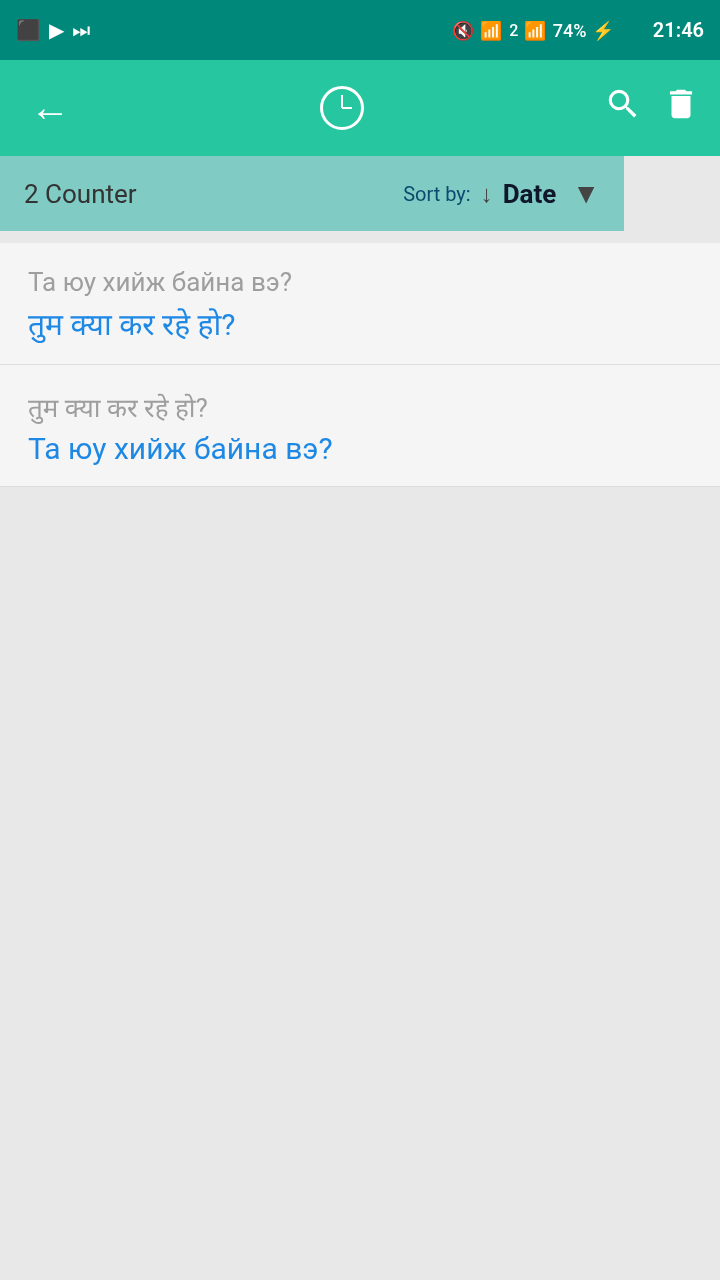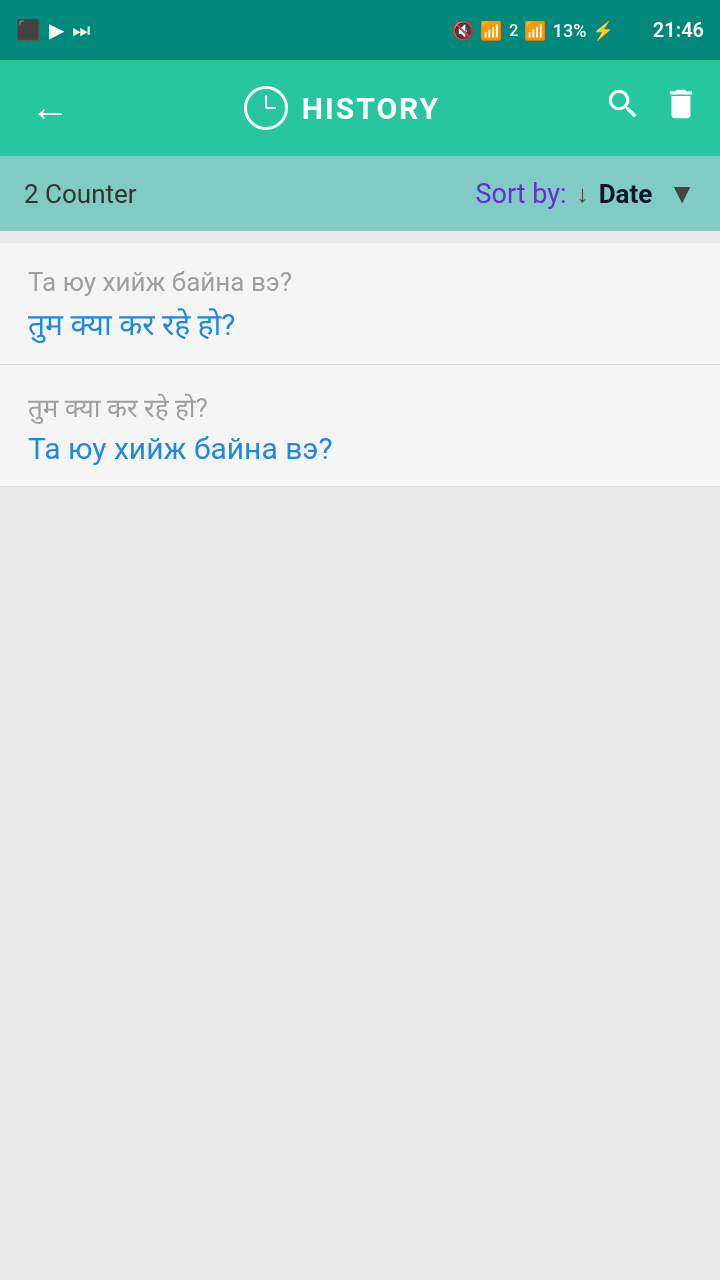--- a/index.html
+++ b/index.html
@@ -106,41 +106,41 @@
       gap: 20px;
     }
     .app-bar-icon {
       color: white;
       font-size: 34px;
       cursor: pointer;
     }
 
     
     .sort-bar {
-      width: 720px;
+      width: 624px;
       height: 75px;
       background: #80cbc4;
       display: flex;
       align-items: center;
       padding: 8px 24px;
     }
     .counter-label {
       font-size: 26px;
       color: #333;
       font-weight: 400;
       flex: 1;
     }
     .sort-section {
       display: flex;
       align-items: center;
       gap: 10px;
     }
     .sort-by-label {
-      font-size: 27px;
-      color: #6d28d9;
+      font-size: 20px;
+      color: #0c4a6e;
     }
     .sort-arrow {
       font-size: 24px;
       color: #444;
     }
     .sort-value {
       font-size: 26px;
       font-weight: 700;
       color: #0f172a;
     }
@@ -198,33 +198,32 @@
   <div class="status-bar-left">
     <span style="color:white;font-size:20px;">⬛</span>
     <span style="color:white;font-size:20px;">▶</span>
     <span style="color:white;font-size:20px;">⏭</span>
   </div>
   <div class="status-bar-right">
     <span style="font-size:18px;">🔇</span>
     <span style="font-size:18px;">📶</span>
     <span style="font-size:16px;">2</span>
     <span style="font-size:18px;">📶</span>
-    <span style="font-size:18px;">13%</span>
+    <span style="font-size:18px;">74%</span>
     <span style="font-size:18px;">⚡</span>
     <span style="font-size:20px;font-weight:600;margin-left:32px;">21:46</span>
   </div>
 </div>
 
 <div class="app-bar">
   <div class="app-bar-back">
     <span style="font-size:40px;font-weight:300;line-height:1;">←</span>
   </div>
   <div class="app-bar-title">
     <div class="clock-icon"></div>
-    <span class="app-bar-title-text">HISTORY</span>
   </div>
   <div class="app-bar-actions">
     <span class="app-bar-icon">
       <svg class="search-svg" viewBox="0 0 24 24" xmlns="http://www.w3.org/2000/svg">
         <path d="M15.5 14h-.79l-.28-.27A6.471 6.471 0 0 0 16 9.5 6.5 6.5 0 1 0 9.5 16c1.61 0 3.09-.59 4.23-1.57l.27.28v.79l5 4.99L20.49 19l-4.99-5zm-6 0C7.01 14 5 11.99 5 9.5S7.01 5 9.5 5 14 7.01 14 9.5 11.99 14 9.5 14z"></path>
       </svg>
     </span>
     <span class="app-bar-icon">
       <svg class="trash-svg" viewBox="0 0 24 24" xmlns="http://www.w3.org/2000/svg">
         <path d="M6 19c0 1.1.9 2 2 2h8c1.1 0 2-.9 2-2V7H6v12zM19 4h-3.5l-1-1h-5l-1 1H5v2h14V4z"></path>

